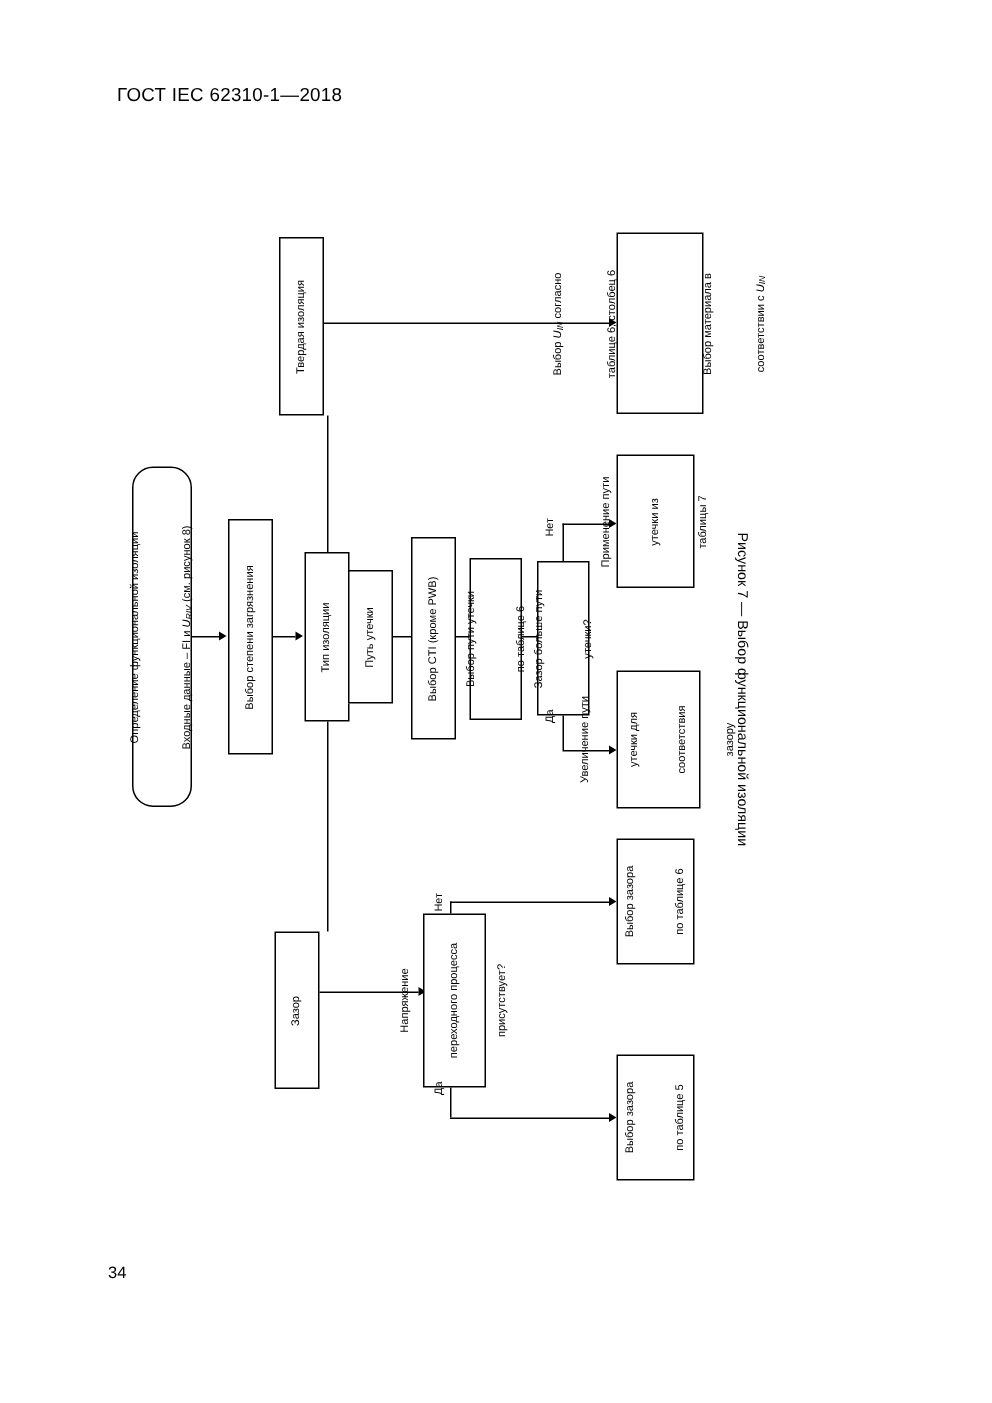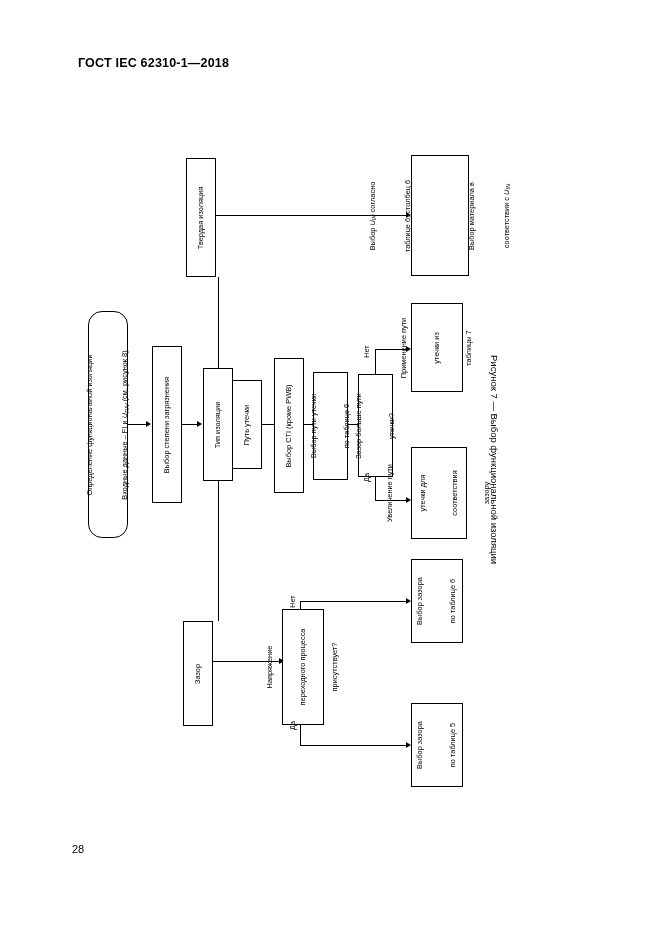--- a/index.html
+++ b/index.html
@@ -23,21 +23,21 @@
     height: 935px;
     background: #ffffff;
   }
 
   
   .doc-header {
     position: absolute;
     left: 78px;
     top: 56px;
     font-size: 12.5px;
-    font-weight: bold;
+    font-weight: normal;
     letter-spacing: 0.2px;
     white-space: nowrap;
   }
   .page-number {
     position: absolute;
     left: 72px;
     top: 843px;
     font-size: 11px;
   }
 
@@ -119,21 +119,21 @@
   .sub { font-size: 0.78em; vertical-align: -0.22em; }
   .ital { font-style: italic; }
 </style>
 </head>
 <body>
 
 <div class="page">
 
   <div class="doc-header">ГОСТ IEC 62310-1—2018</div>
 
-  <div class="page-number">28</div>
+  <div class="page-number">34</div>
 
   <div class="fig-caption">Рисунок 7 — Выбор функциональной изоляции</div>
 
   <div class="diagram">
 
     <div class="node rounded" style="left:88px; top:311px; width:40px; height:227px;">
       <div class="vtext multi" style="line-height:1.6;">
         <div>Определение функциональной изоляции</div>
         <div>Входные данные – FI и <span class="ital">U</span><span class="sub ital">RIV</span> (см. рисунок 8)</div>
       </div>

